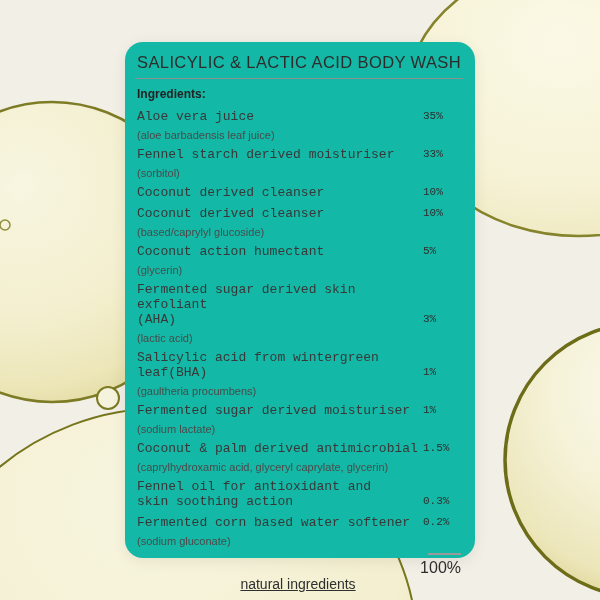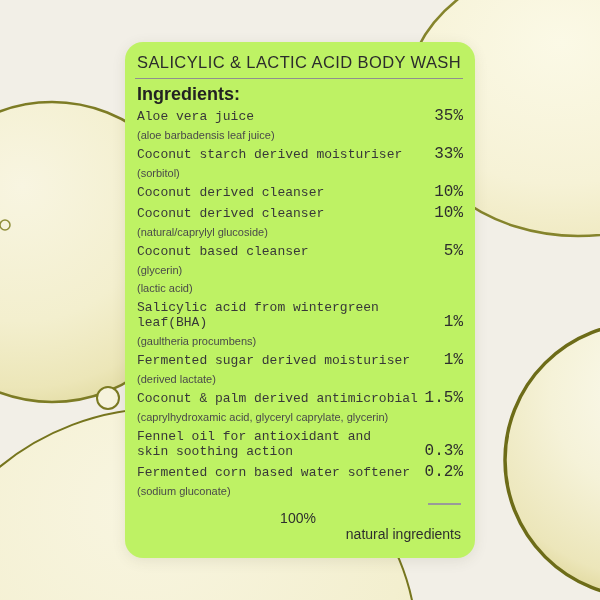--- a/index.html
+++ b/index.html
@@ -6,59 +6,59 @@
   body{
     width:600px;height:600px;position:relative;overflow:hidden;
     font-family:"Liberation Sans","DejaVu Sans",sans-serif;
     background:#f2efe7;
   }
   .stage{position:absolute;inset:0;width:600px;height:600px;}
   .bg-svg{position:absolute;left:0;top:0;}
 
   .card{
     position:absolute;left:125px;top:42px;width:350px;height:516px;
-    background:#bef264;border-radius:18px;
+    background:#14b8a6;border-radius:18px;
     box-shadow:0 3px 14px rgba(70,70,40,.10);
     box-sizing:border-box;padding:9px 12px 8px 10px;
   }
   .title{
     font-size:16.5px;line-height:19px;letter-spacing:.4px;
     color:#2c2c2c;font-weight:400;
     padding:2px 0 6px 2px;
     border-bottom:1.5px solid #8f8f8f;
     margin-bottom:7px;
     white-space:nowrap;
   }
   .ing-label{
-    font-size:18px;line-height:16px;font-weight:700;color:#222;
+    font-size:12px;line-height:16px;font-weight:700;color:#222;
     margin:0 0 7px 2px;
   }
   .item{margin:0 0 6px 2px;}
   .item-top{display:flex;align-items:flex-end;font-family:Liberation Mono, monospace;}
   .iname{
     flex:1;font-size:13px;line-height:15px;color:#383838;
     white-space:pre-line;
   }
   .ipct{
-    flex:none;min-width:40px;text-align:right;
-    font-size:16px;line-height:15px;color:#2e2e2e;
+    flex:none;min-width:40px;
+    font-size:11px;line-height:15px;color:#2e2e2e;
   }
   .isub{
     font-size:11px;line-height:12px;color:#4a4a4a;margin-top:5px;
   }
   .totals{margin-top:2px;}
   .total-divider{
     width:33px;height:0;border-top:2px solid #9a9a9a;
     margin:3px 2px 5px auto;
   }
   .total-pct{
-    text-align:center;font-size:14px;line-height:16px;color:#2e2e2e;margin-right:2px;
+    text-align:right;font-size:16px;line-height:16px;color:#2e2e2e;margin-right:2px;
   }
   .total-caption{
-    text-align:right;font-size:14px;line-height:16px;color:#2e2e2e;margin-right:2px;
+    text-align:center;font-size:14px;line-height:16px;color:#2e2e2e;margin-right:2px;text-decoration:underline;
   }
 </style>
 </head>
 <body>
 
 <div class="stage">
 
   <svg class="bg-svg" width="600" height="600" viewBox="0 0 600 600" aria-hidden="true">
     <defs>
       <radialGradient id="gA" cx="0.40" cy="0.28" r="0.82">
@@ -107,67 +107,72 @@
     <div class="item">
       <div class="item-top">
         <div class="iname">Aloe vera juice</div>
         <div class="ipct">35%</div>
       </div>
       <div class="isub">(aloe barbadensis leaf juice)</div>
     </div>
 
     <div class="item">
       <div class="item-top">
-        <div class="iname">Coconut starch derived moisturiser</div>
+        <div class="iname">Fennel starch derived moisturiser</div>
         <div class="ipct">33%</div>
       </div>
       <div class="isub">(sorbitol)</div>
     </div>
 
     <div class="item">
       <div class="item-top">
         <div class="iname">Coconut derived cleanser</div>
         <div class="ipct">10%</div>
       </div>
     </div>
 
     <div class="item">
       <div class="item-top">
         <div class="iname">Coconut derived cleanser</div>
         <div class="ipct">10%</div>
       </div>
-      <div class="isub">(natural/caprylyl glucoside)</div>
-    </div>
-
-    <div class="item">
-      <div class="item-top">
-        <div class="iname">Coconut based cleanser</div>
+      <div class="isub">(based/caprylyl glucoside)</div>
+    </div>
+
+    <div class="item">
+      <div class="item-top">
+        <div class="iname">Coconut action humectant</div>
         <div class="ipct">5%</div>
       </div>
       <div class="isub">(glycerin)</div>
     </div>
 
     <div class="item">
+      <div class="item-top">
+        <div class="iname">Fermented sugar derived skin exfoliant
+(AHA)</div>
+        <div class="ipct">3%</div>
+      </div>
       <div class="isub">(lactic acid)</div>
     </div>
 
     <div class="item">
       <div class="item-top">
         <div class="iname">Salicylic acid from wintergreen leaf(BHA)</div>
         <div class="ipct">1%</div>
       </div>
       <div class="isub">(gaultheria procumbens)</div>
     </div>
 
     <div class="item">
       <div class="item-top">
         <div class="iname">Fermented sugar derived moisturiser</div>
         <div class="ipct">1%</div>
       </div>
-      <div class="isub">(derived lactate)</div>
+      <div class="isub">(sodium lactate)</div>
     </div>
 
     <div class="item">
       <div class="item-top">
         <div class="iname">Coconut &amp; palm derived antimicrobial</div>
         <div class="ipct">1.5%</div>
       </div>
       <div class="isub">(caprylhydroxamic acid, glyceryl caprylate, glycerin)</div>
     </div>
 

